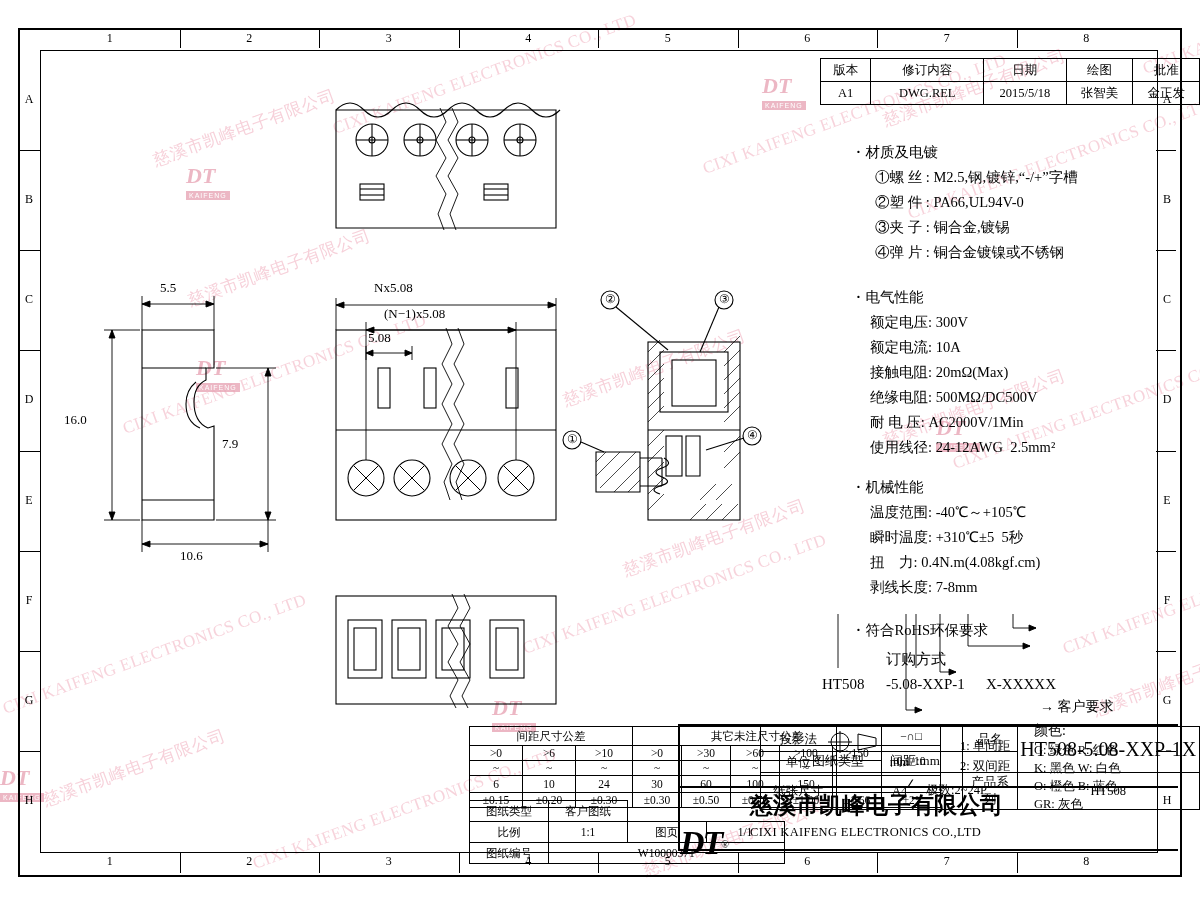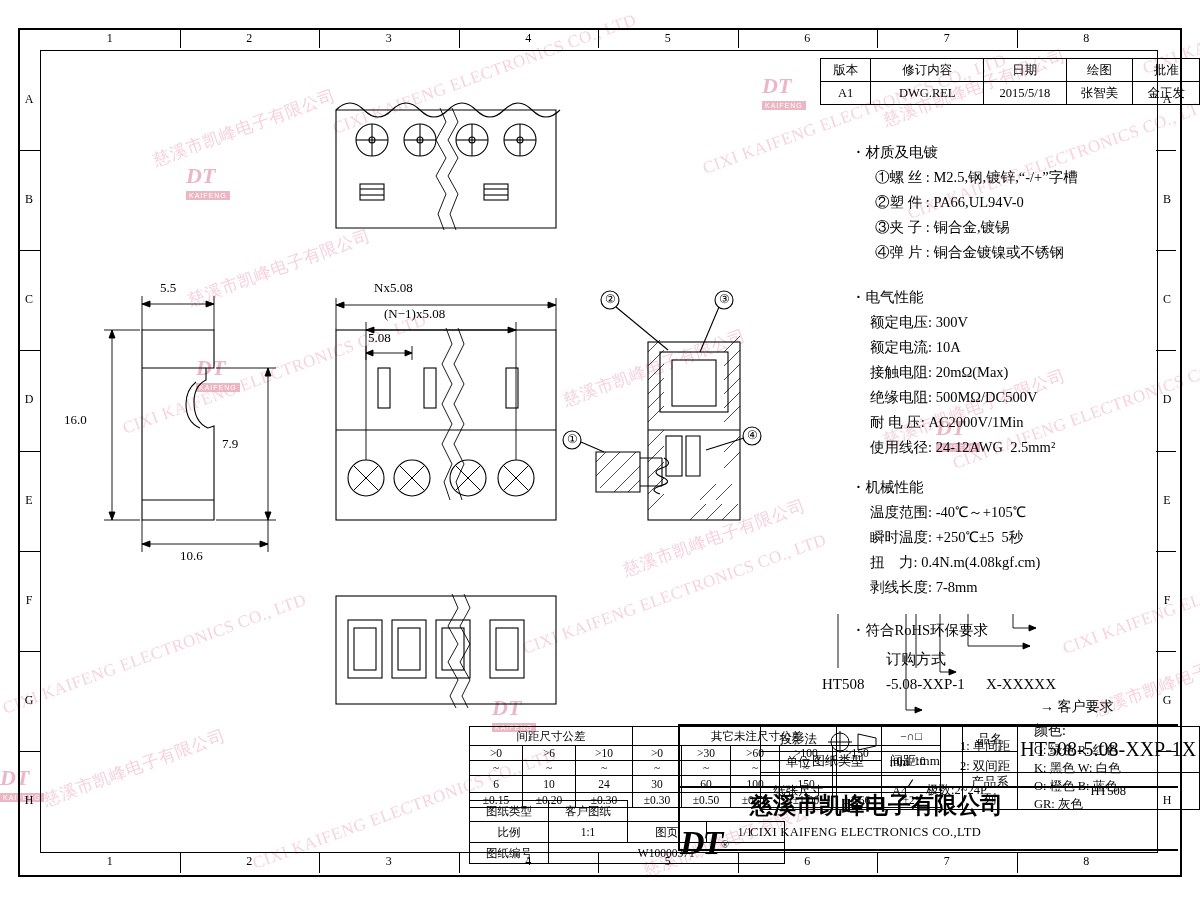--- a/index.html
+++ b/index.html
@@ -435,21 +435,21 @@
   <div class="spec" style="left:826px;top:285px;">・电气性能</div>
   <div class="spec" style="left:845px;top:310px;">额定电压: 300V</div>
   <div class="spec" style="left:845px;top:335px;">额定电流: 10A</div>
   <div class="spec" style="left:845px;top:360px;">接触电阻: 20mΩ(Max)</div>
   <div class="spec" style="left:845px;top:385px;">绝缘电阻: 500MΩ/DC500V</div>
   <div class="spec" style="left:845px;top:410px;">耐 电 压: AC2000V/1Min</div>
   <div class="spec" style="left:845px;top:435px;">使用线径: 24-12AWG  2.5mm²</div>
 
   <div class="spec" style="left:826px;top:475px;">・机械性能</div>
   <div class="spec" style="left:845px;top:500px;">温度范围: -40℃～+105℃</div>
-  <div class="spec" style="left:845px;top:525px;">瞬时温度: +250℃±5  5秒</div>
+  <div class="spec" style="left:845px;top:525px;">瞬时温度: +310℃±5  5秒</div>
   <div class="spec" style="left:845px;top:550px;">扭    力: 0.4N.m(4.08kgf.cm)</div>
   <div class="spec" style="left:845px;top:575px;">剥线长度: 7-8mm</div>
 
   <div class="spec" style="left:826px;top:618px;">・符合RoHS环保要求</div>
 
   <div class="order" style="left:886px;top:650px;font-size:15px;">订购方式</div>
   <div class="order" style="left:822px;top:676px;font-size:15px;">HT508</div>
   <div class="order" style="left:886px;top:676px;font-size:15px;">-5.08-XXP-1</div>
   <div class="order" style="left:986px;top:676px;font-size:15px;">X-XXXXX</div>
 

